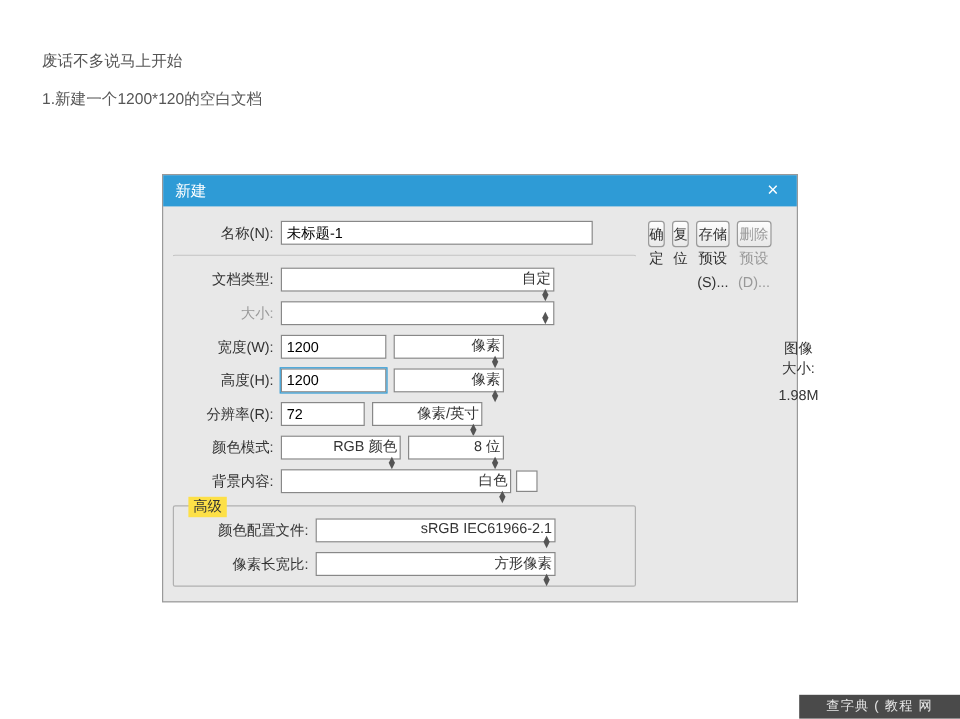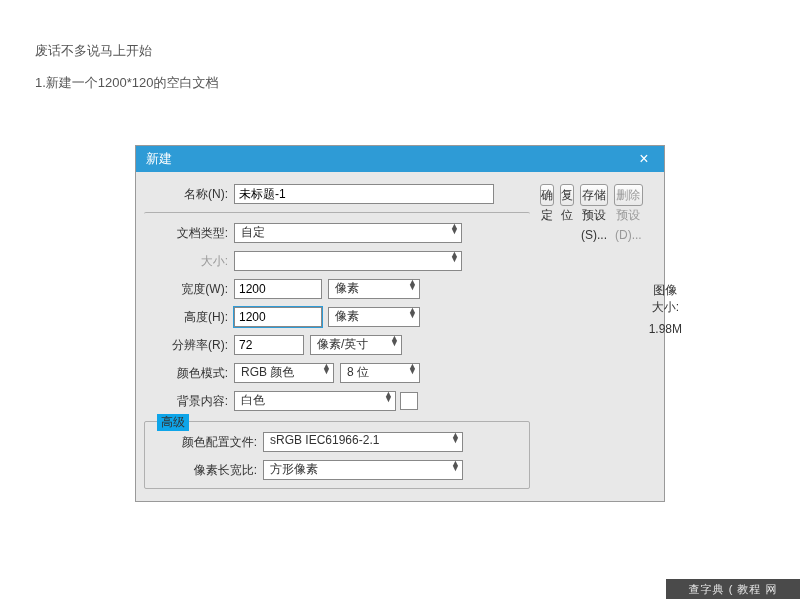--- a/index.html
+++ b/index.html
@@ -84,43 +84,44 @@
     border: 1px solid #888;
     background: #fff;
     font-size: 12px;
     padding: 0 4px;
     font-family: inherit;
   }
   input.txt { padding: 0 4px; }
   .sel {
     display: flex;
     justify-content: space-between;
-    align-items: flex-start;
+    align-items: flex-end;
     padding: 0 2px 0 6px;
     cursor: pointer;
+    flex-direction: column;
   }
   .sel .arr {
     font-size: 9px;
     color: #555;
     display:flex;
     flex-direction:column;
     line-height:5px;
   }
   .fieldset {
     border: 1px solid #b0b0b0;
     border-radius: 2px;
     padding: 10px 8px 6px 0;
     position: relative;
     margin-top: 4px;
   }
   .legend {
     position: absolute;
     top: -8px;
     left: 12px;
-    background: #0ea5e9;
+    background: #fde047;
     padding: 0 4px;
     font-size: 12px;
   }
   .top-fieldset {
     border-top: 1px solid #b0b0b0;
     border-left: none;
     border-right: none;
     border-bottom: none;
     padding: 10px 0 0 0;
     margin: 0 0 6px 0;
@@ -214,21 +215,21 @@
             <span class="arr">▲<br>▼</span>
           </div>
           <div style="width:6px"></div>
           <div class="sel" style="width:80px">
             <span>8 位</span>
             <span class="arr">▲<br>▼</span>
           </div>
         </div>
         <div class="row" style="margin-top:2px">
           <div class="lbl">背景内容:</div>
-          <div class="sel" style="width:162px">
+          <div class="sel" style="width:192px">
             <span>白色</span>
             <span class="arr">▲<br>▼</span>
           </div>
           <div class="swatch"></div>
         </div>
       </div>
 
       <div class="fieldset" style="margin-top:10px">
         <div class="legend">高级</div>
         <div class="row">

